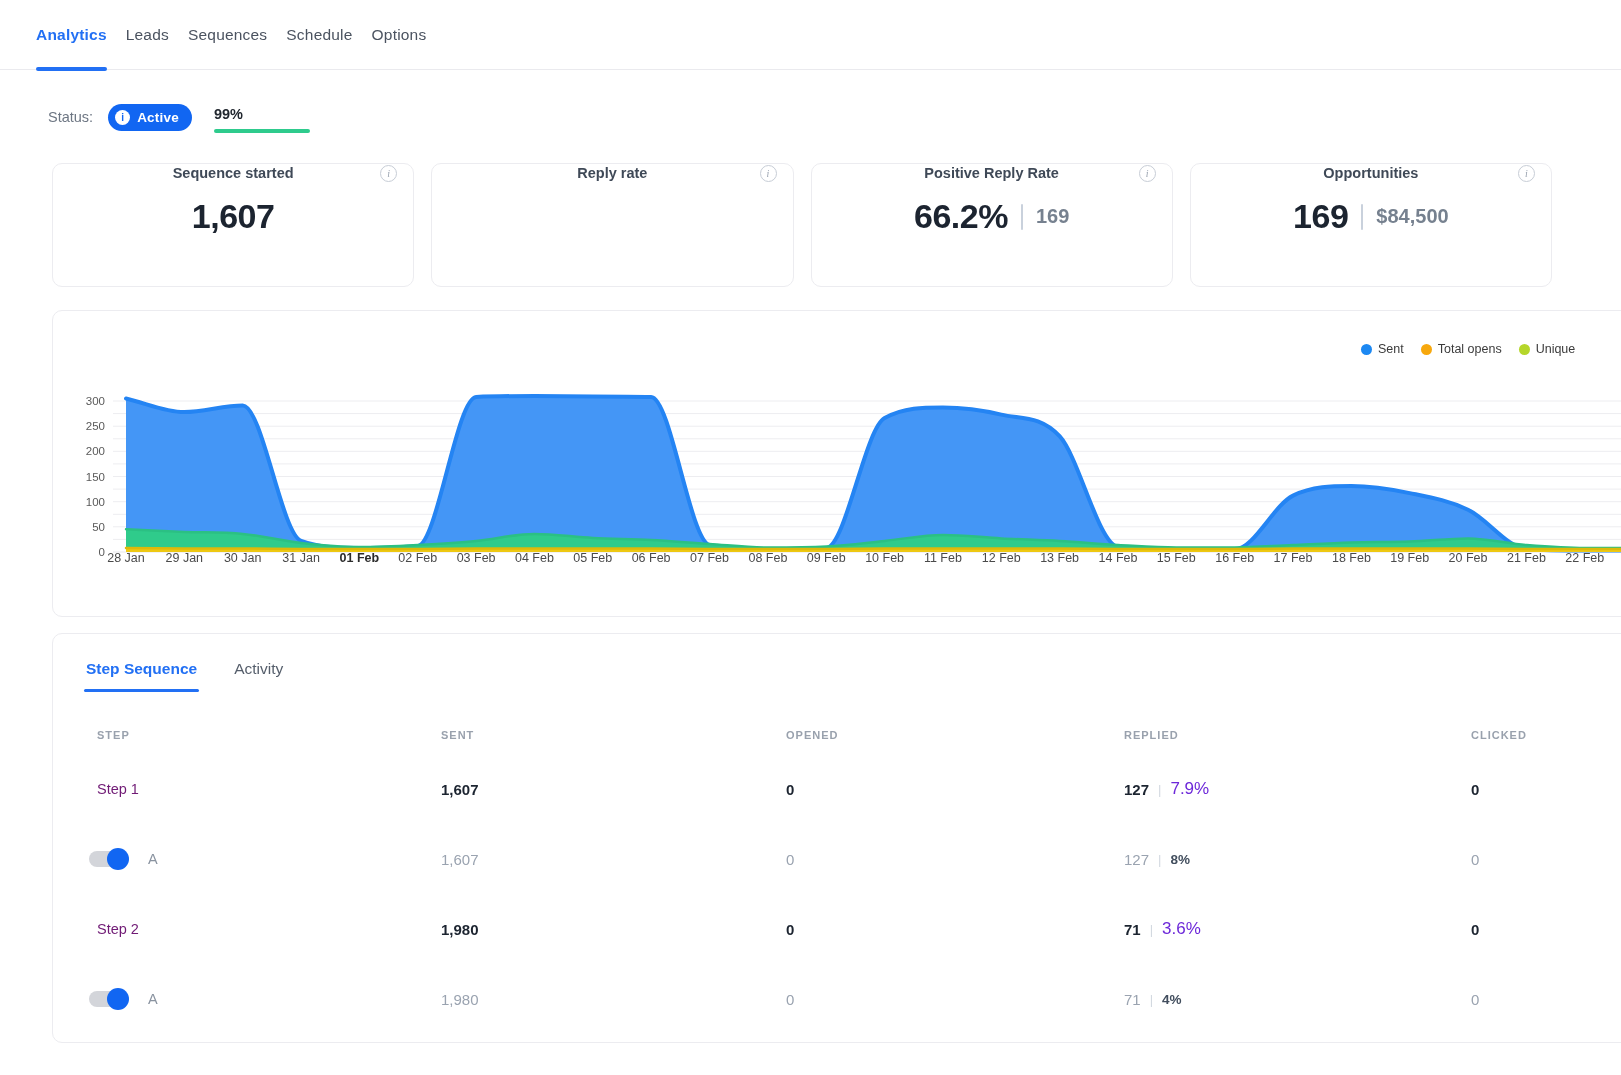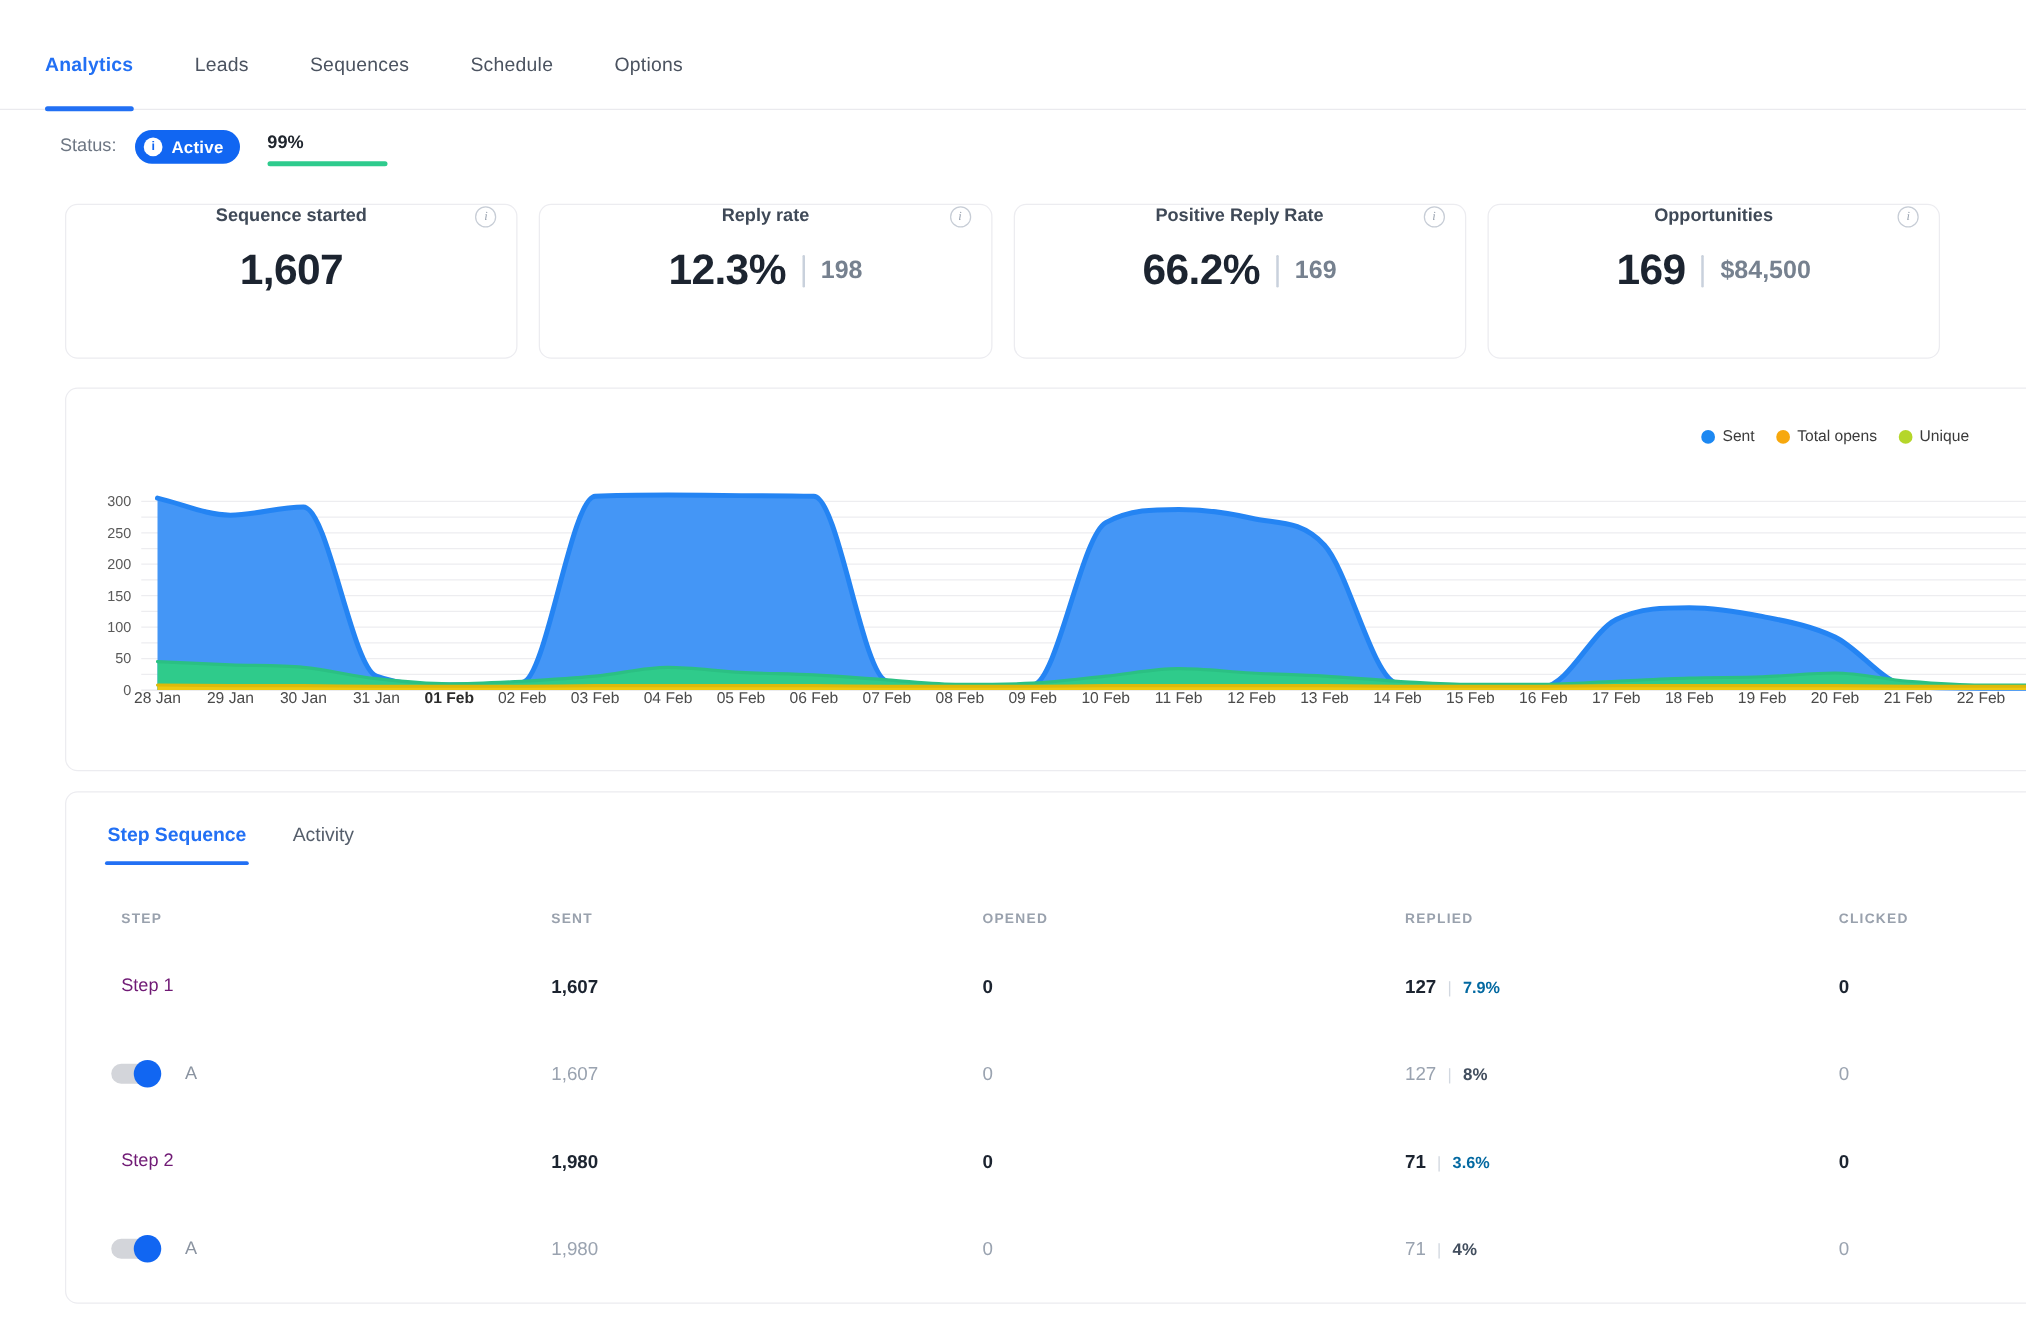--- a/index.html
+++ b/index.html
@@ -4,21 +4,21 @@
 <style>
   html,body{margin:0;padding:0;}
   body{
     width:1621px;height:1075px;overflow:hidden;position:relative;
     background:#ffffff;color:#222;
     font-family:"Liberation Sans", sans-serif;
   }
   
   .nav{position:absolute;top:0;left:0;width:1621px;height:70px;
        border-bottom:1px solid #eaeaee;display:flex;align-items:center;
-       gap:49px;padding-left:36px;box-sizing:border-box;background:#fff;margin-top:18px;}
+       gap:19px;padding-left:36px;box-sizing:border-box;background:#fff;}
   .nav-tab{font-size:15.5px;color:#4b5360;cursor:pointer;position:relative;
            height:70px;display:flex;align-items:center;letter-spacing:.2px;white-space:nowrap;}
   .nav-tab.active{color:#2270f4;font-weight:700;}
   .nav-tab.active::after{content:"";position:absolute;left:0;right:0;bottom:-1px;
            height:3.5px;background:#2270f4;border-radius:3px;}
   
   .status-row{position:absolute;top:104px;left:48px;display:flex;align-items:flex-start;gap:15px;}
   .status-label{font-size:14.5px;color:#6d7683;line-height:27px;}
   .status-badge{display:flex;align-items:center;gap:7px;background:#1166f2;border-radius:14px;
                 height:27px;padding:0 13px 0 7px;cursor:pointer;box-sizing:border-box;}
@@ -61,21 +61,21 @@
   .thead span{position:absolute;top:0;font-size:11px;font-weight:600;letter-spacing:1px;
               color:#99a1ad;text-transform:uppercase;}
   .tbody{position:absolute;top:120px;left:0;right:0;}
   .trow{position:relative;height:70px;}
   .cell{position:absolute;top:0;height:100%;display:flex;align-items:center;gap:9px;}
   .step-label{font-size:14.5px;color:#701a75;}
   .variant-label{font-size:14.5px;color:#8a93a0;}
   .val-strong{font-size:15px;font-weight:700;color:#1c2430;}
   .val-muted{font-size:15px;color:#9aa3b0;}
   .pipe{color:#d2d8e0;font-size:13px;}
-  .pct-step{font-size:13px;font-weight:700;color:#0369a1;}
+  .pct-step{font-size:17px;font-weight:400;color:#6d28d9;}
   .pct-variant{font-size:13.5px;font-weight:700;color:#424e5e;}
   .toggle{width:37px;height:16px;background:#d3d5da;border-radius:9px;position:relative;cursor:pointer;}
   .toggle .knob{position:absolute;width:22px;height:22px;border-radius:50%;background:#1166f2;right:-3px;top:-3px;}
 </style>
 </head>
 <body>
 
 <div class="nav">
     <div class="nav-tab active">Analytics</div>
     <div class="nav-tab">Leads</div>
@@ -104,25 +104,20 @@
     </div>
     <div class="stat-value-row">
       <span class="stat-value">1,607</span>
 
     </div>
   </div>
   <div class="stat-card">
     <div class="stat-title-row">
       <span class="stat-title">Reply rate</span>
       <span class="info-icon">i</span>
-    </div>
-    <div class="stat-value-row">
-      <span class="stat-value">12.3%</span>
-      <span class="stat-divider"></span>
-      <span class="stat-secondary">198</span>
     </div>
   </div>
   <div class="stat-card">
     <div class="stat-title-row">
       <span class="stat-title">Positive Reply Rate</span>
       <span class="info-icon">i</span>
     </div>
     <div class="stat-value-row">
       <span class="stat-value">66.2%</span>
       <span class="stat-divider"></span>

